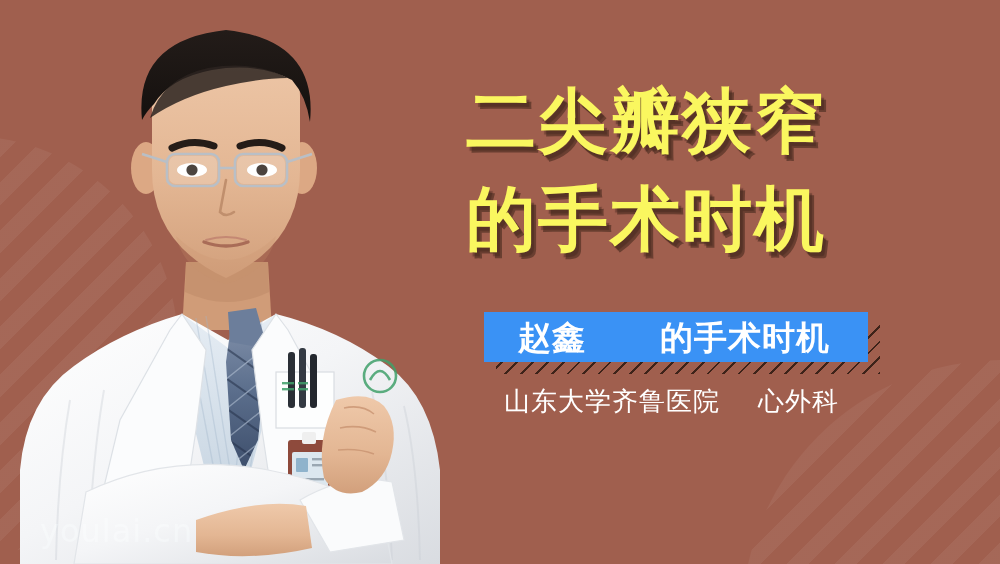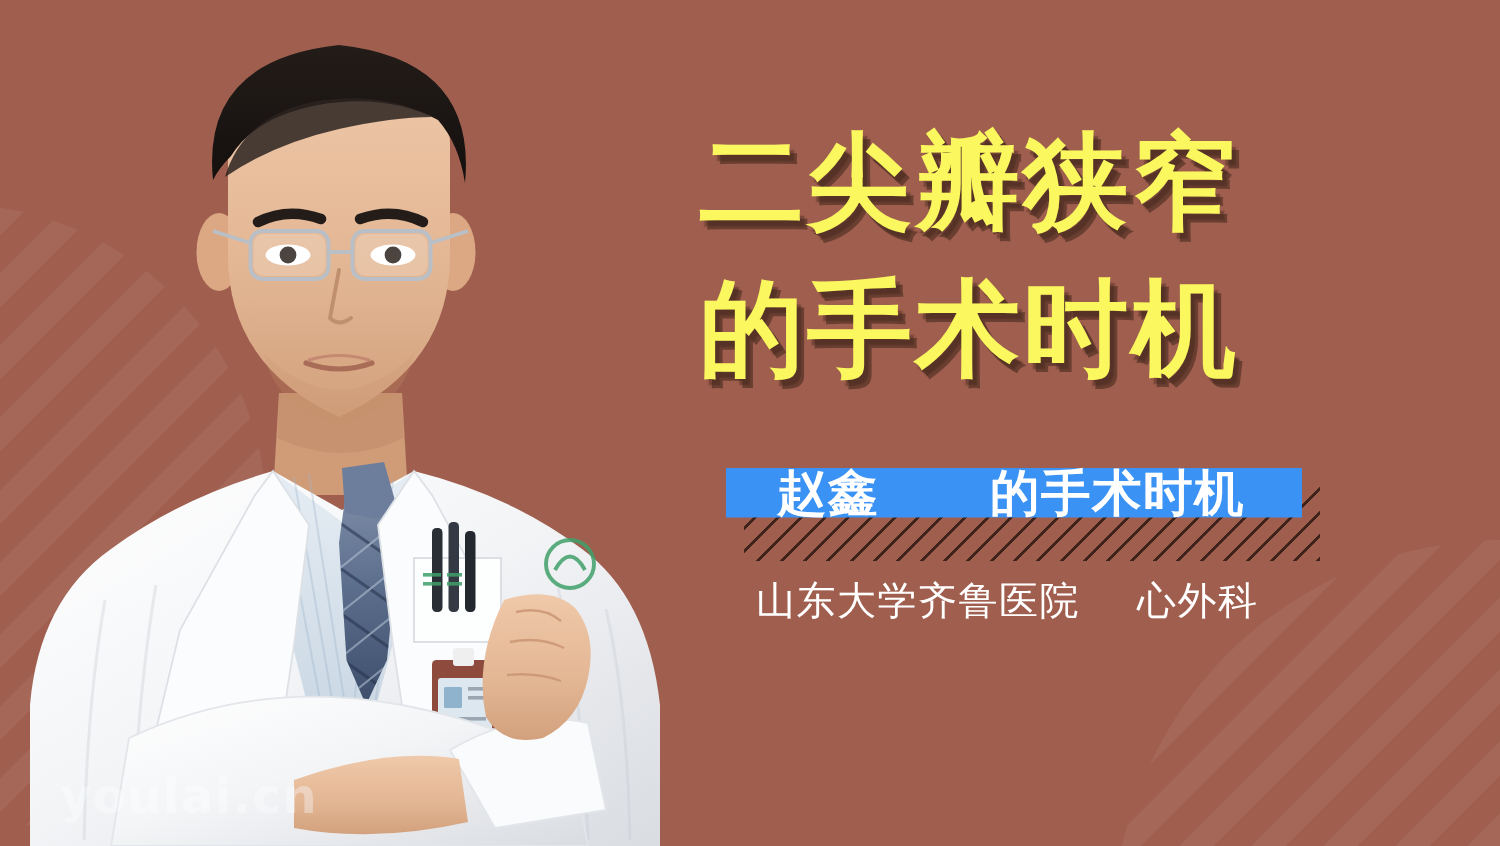--- a/index.html
+++ b/index.html
@@ -93,21 +93,21 @@
       rgba(40, 22, 14, 0.82) 2px,
       rgba(0, 0, 0, 0) 2px,
       rgba(0, 0, 0, 0) 11px
     );
   }
   .badge {
     position: absolute;
     left: 0;
     top: 0;
     width: 384px;
-    height: 33px;
+    height: 50px;
     background: #3A92F5;
     display: flex;
     align-items: center;
     box-sizing: border-box;
     padding-left: 34px;
   }
   .badge-name,
   .badge-rank {
     font-family: "DejaVu Sans", "Liberation Sans", sans-serif;
     font-weight: 700;
@@ -138,21 +138,20 @@
   .watermark {
     position: absolute;
     left: 40px;
     top: 512px;
     font-family: "DejaVu Sans", "Liberation Sans", sans-serif;
     font-size: 32px;
     letter-spacing: 1px;
     color: rgba(150, 200, 214, 0.45);
     mix-blend-mode: screen;
     white-space: nowrap;
-    font-weight: bold;
   }
 </style>
 </head>
 <body>
 
 <div class="stage">
 
   <div class="deco-circle left"></div>
   <div class="deco-circle right"></div>
 

